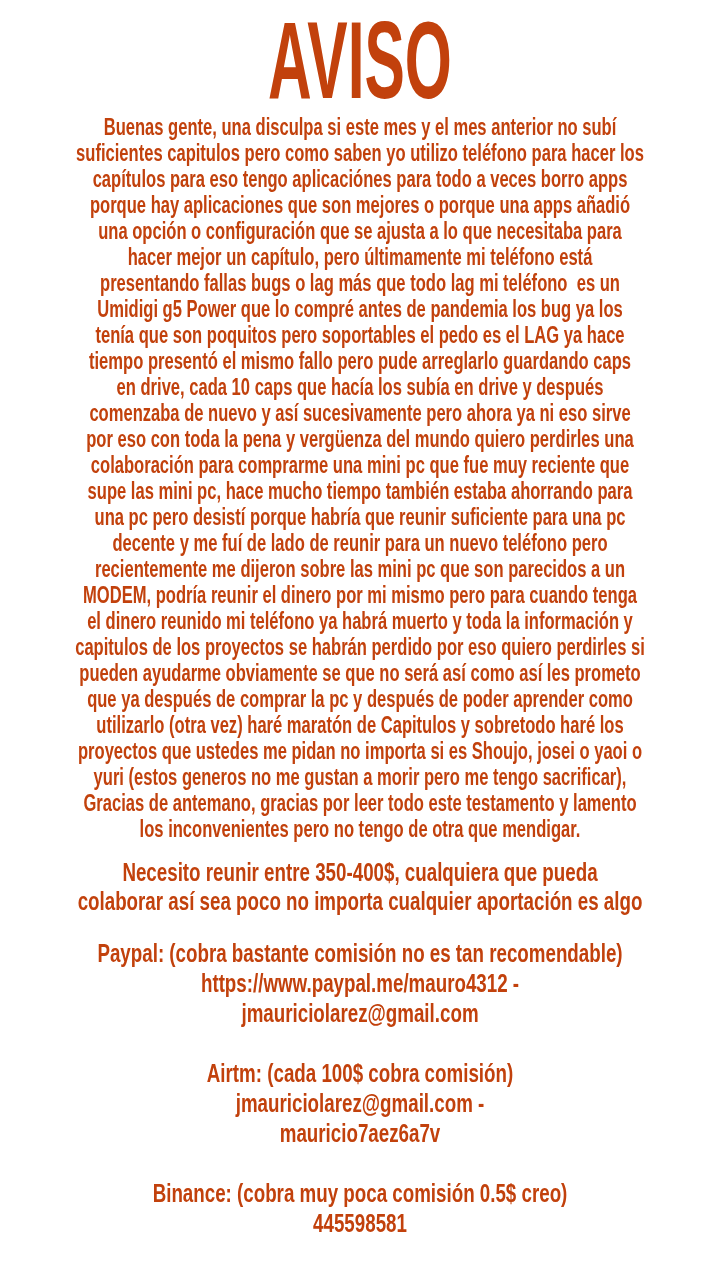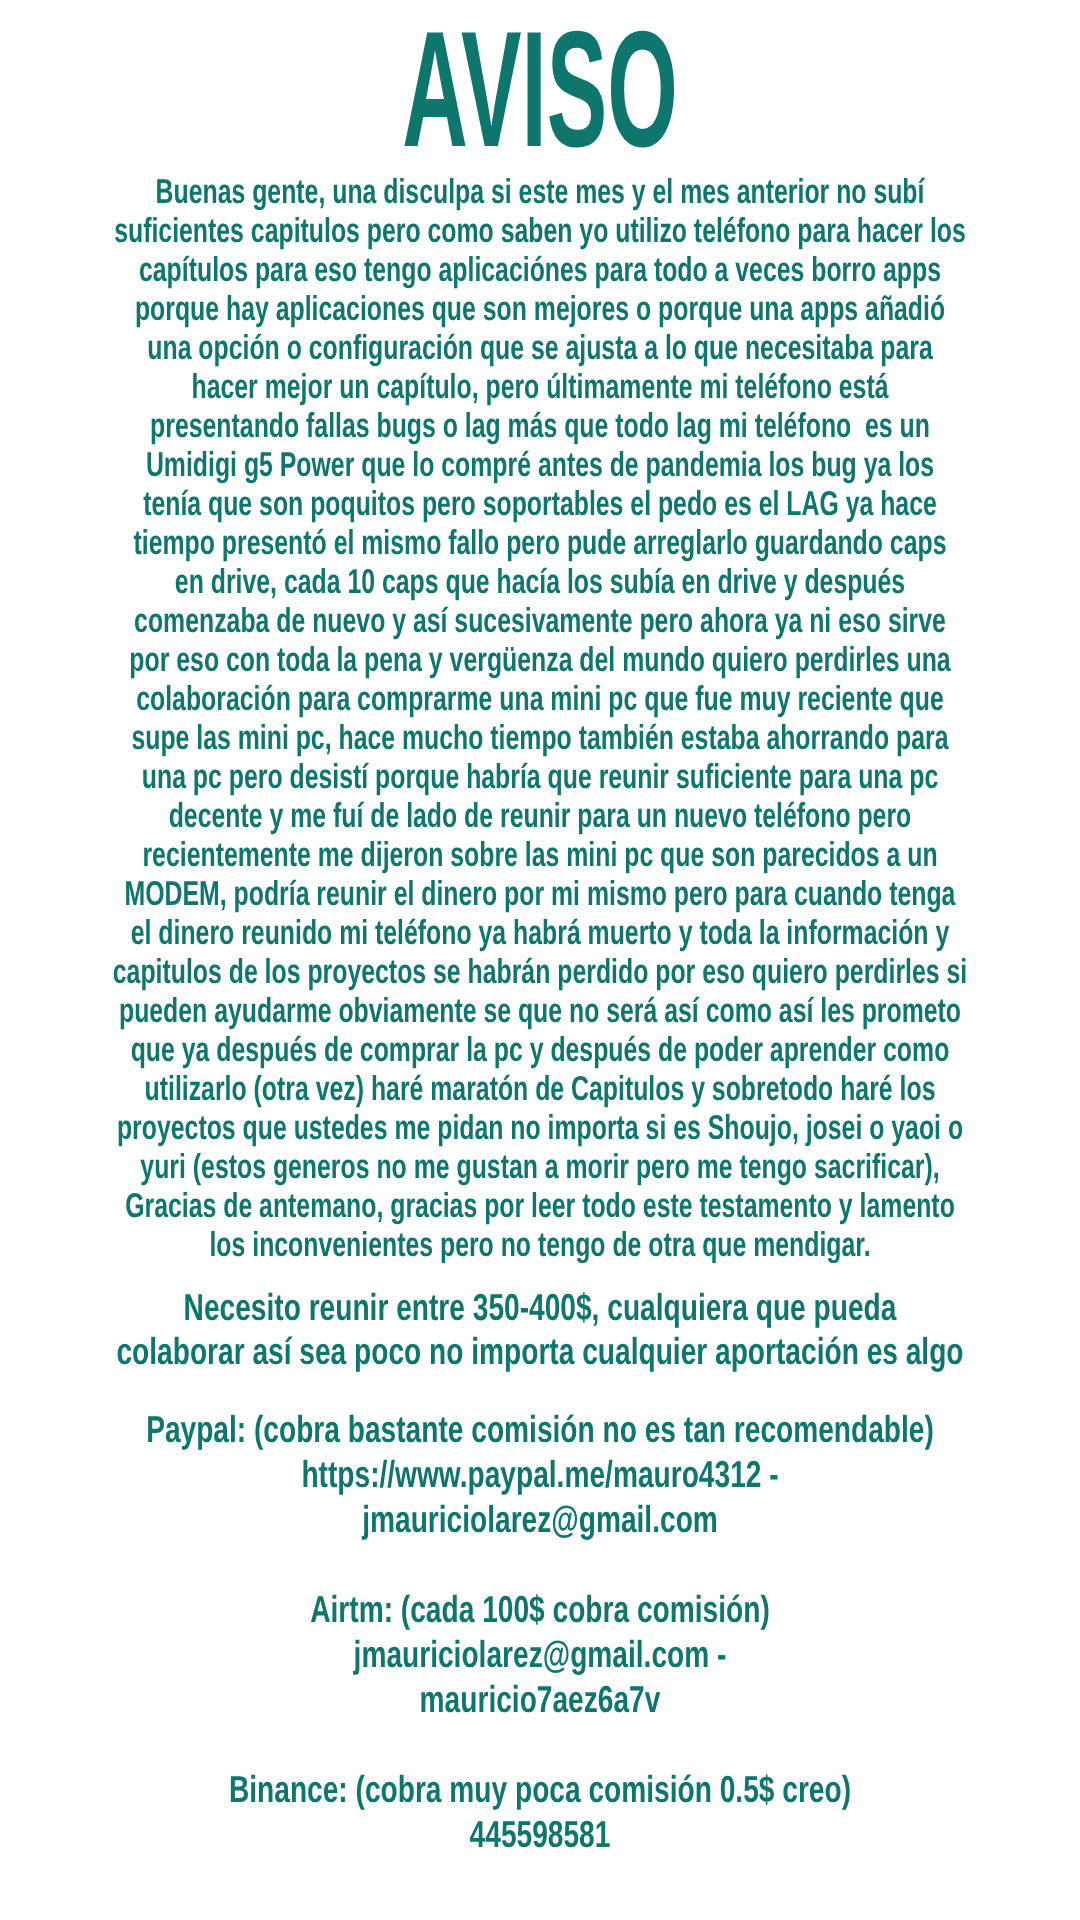--- a/index.html
+++ b/index.html
@@ -51,21 +51,21 @@
     line-height: 30px;
     transform: scaleX(0.75);
   }
   .pay-paypal  { margin-top: 22px; }
   .pay-airtm   { margin-top: 30px; }
   .pay-binance { margin-top: 30px; }
 </style>
 </head>
 <body>
 
-<div class="page" style="background: rgb(255, 255, 255); color: #0f766e;">
+<div class="page" style="background: rgb(255, 255, 255); color: #c2410c;">
 
   <h1 class="title squeeze">AVISO</h1>
 
   <div class="body-text squeeze">Buenas gente, una disculpa si este mes y el mes anterior no subí
 suficientes capitulos pero como saben yo utilizo teléfono para hacer los
 capítulos para eso tengo aplicaciónes para todo a veces borro apps
 porque hay aplicaciones que son mejores o porque una apps añadió
 una opción o configuración que se ajusta a lo que necesitaba para
 hacer mejor un capítulo, pero últimamente mi teléfono está
 presentando fallas bugs o lag más que todo lag mi teléfono  es un

